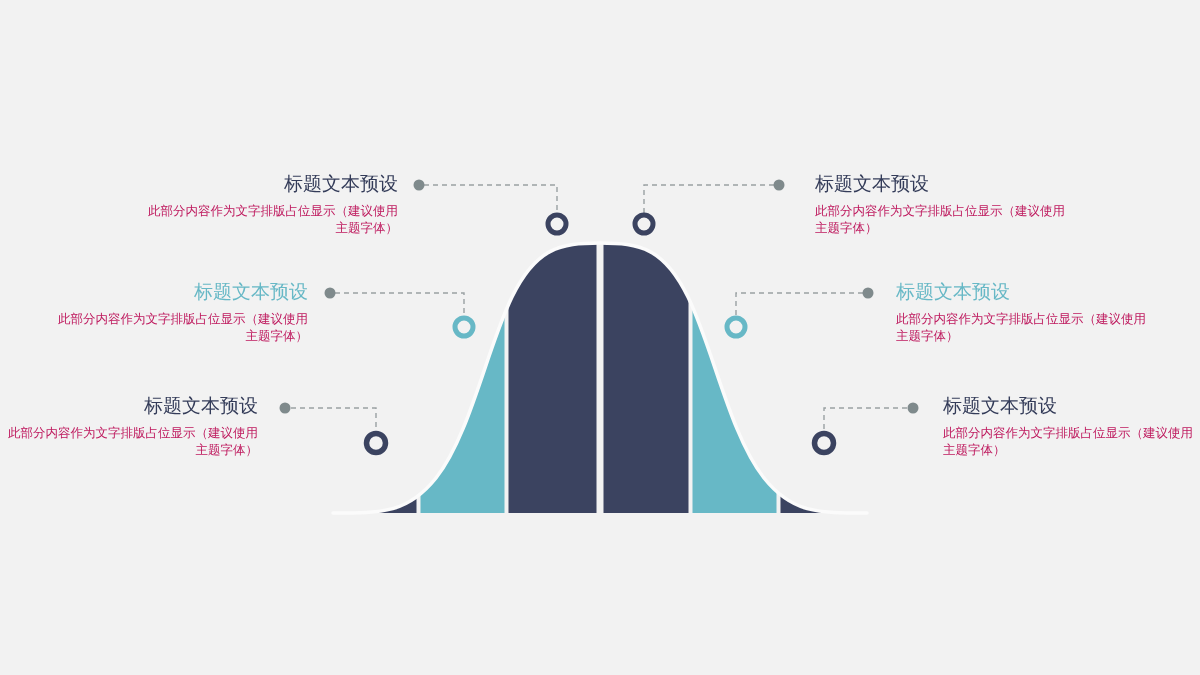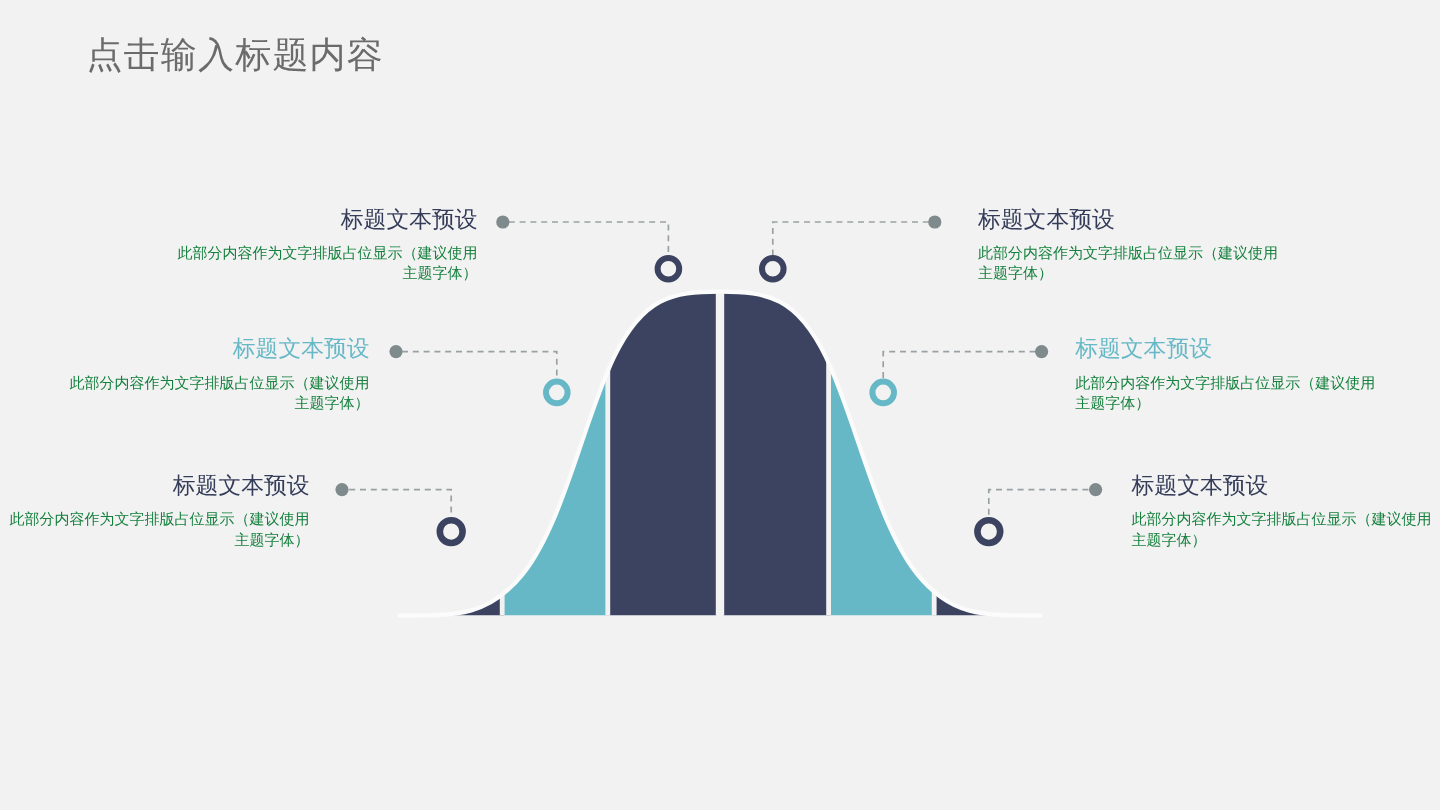--- a/index.html
+++ b/index.html
@@ -44,21 +44,21 @@
   }
   .callout .c-title {
     font-size: 19px;
     font-weight: normal;
     line-height: 24px;
     white-space: nowrap;
   }
   .callout .c-body {
     font-size: 12.5px;
     line-height: 17px;
-    color: #15803d;
+    color: #be185d;
     margin-top: 7px;
   }
   .callout.left {
     text-align: right;
   }
   .callout.right {
     text-align: left;
   }
   .t-navy .c-title { color: #343c59; }
   .t-teal .c-title { color: #67b8c6; }
@@ -69,21 +69,20 @@
   #callout-bottom-left { left: 8px;   top: 394px; }
   #callout-top-right   { left: 815px; top: 172px; }
   #callout-mid-right   { left: 896px; top: 280px; }
   #callout-bottom-right{ left: 943px; top: 394px; }
 </style>
 </head>
 <body>
 
 <div id="slide">
 
-  <div id="page-title">点击输入标题内容</div>
 
   <svg id="diagram" viewBox="0 0 1200 675">
     <defs>
 
       <clipPath id="bellClip">
         <path d="M 333,513
                  C 383,513 408,513 436,478
                  C 470,435 487,348 512,297
                  C 536,248 560,243 600,243
                  C 640,243 664,248 688,297

